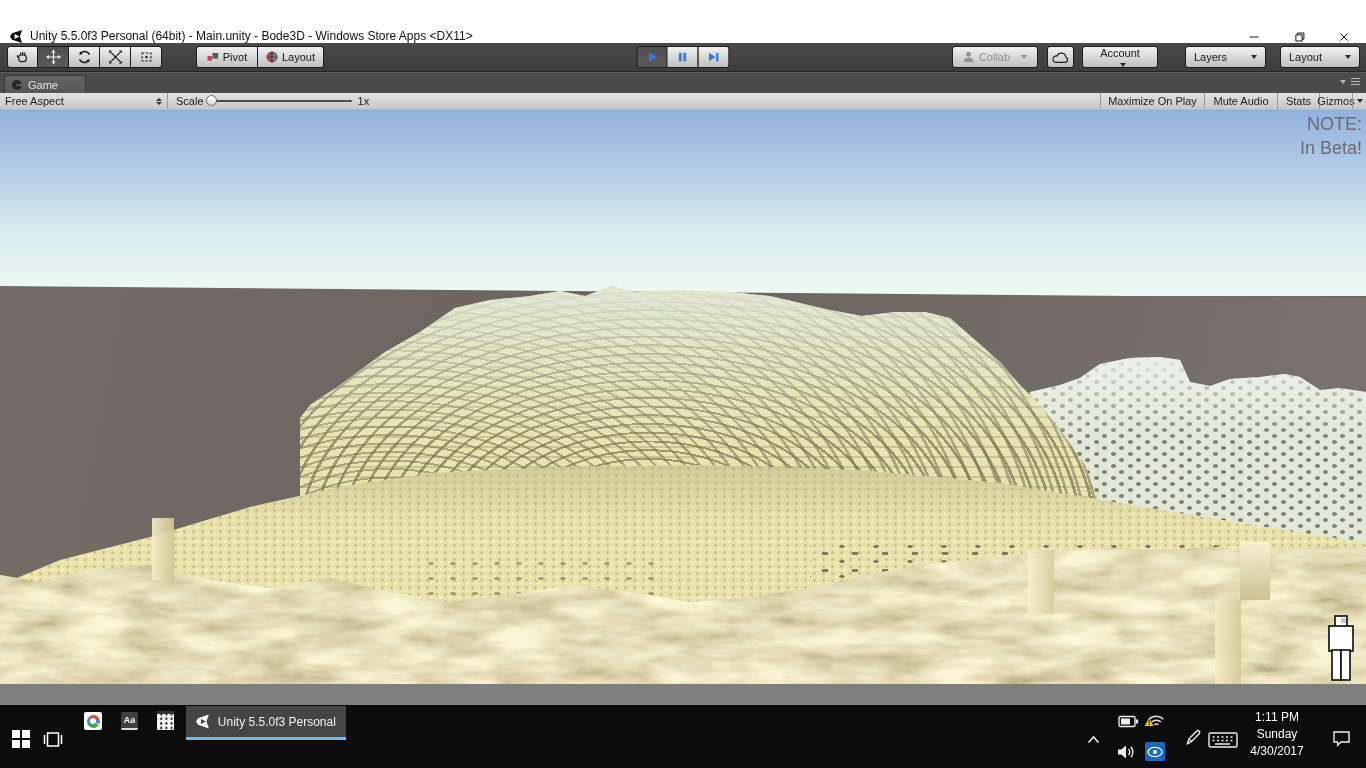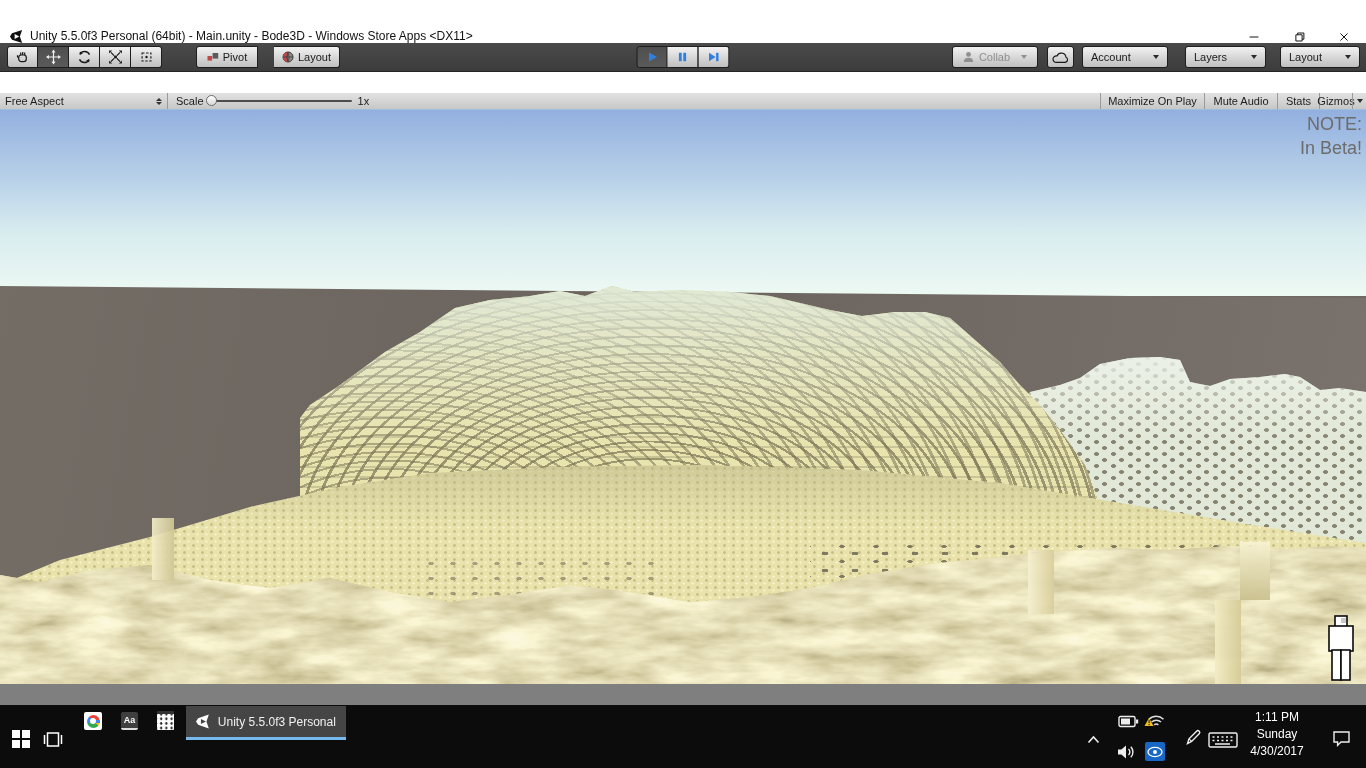--- a/index.html
+++ b/index.html
@@ -170,21 +170,21 @@
           </svg>
       </div>
       <div class="btn tool">
         <svg width="17" height="16" viewBox="0 0 16 16">
             <rect x="3.6" y="4" width="8.8" height="8" fill="none" stroke="#1a1a1a" stroke-width="1.2" stroke-dasharray="2.4 1.6"></rect>
             <circle cx="8" cy="8" r="1.2" fill="#1a1a1a"></circle>
           </svg>
       </div>
     </div>
 
-    <div class="grp" style="left:196px;gap:16px;">
+    <div class="grp" style="left:196px;">
       <div class="btn" style="width:62px;gap:4px;">
         <svg width="12" height="11" viewBox="0 0 12 11">
             <rect x="0.5" y="4" width="4.6" height="4.6" fill="#c04848"></rect>
             <rect x="5.6" y="1" width="5.6" height="5.6" fill="#5a5a5a"></rect>
           </svg>
         <span>Pivot</span>
       </div>
       <div class="btn" style="width:66px;gap:4px;">
         <svg width="12" height="12" viewBox="0 0 12 12">
             <circle cx="6" cy="6" r="5" fill="#8a8a8a" stroke="#3a3a3a"></circle>
@@ -226,39 +226,57 @@
       </div>
     </div>
     <div class="grp" style="left:1047px;">
       <div class="btn only" style="width:27px;">
         <svg width="17" height="13" viewBox="0 0 17 13">
             <path d="M4.4 11.4 a3.3 3.3 0 1 1 .7-6.5 A4.6 4.6 0 0 1 13.9 6 a2.9 2.9 0 0 1 -.5 5.4 Z" fill="none" stroke="#1a1a1a" stroke-width="1.2"></path>
           </svg>
       </div>
     </div>
     <div class="grp" style="left:1082px;">
-      <div class="btn only" style="width:86px;justify-content:space-between;padding:0 8px;">
+      <div class="btn only" style="width:76px;justify-content:space-between;padding:0 8px;flex-direction:column;">
         <span>Account</span>
           <span class="caret"></span>
       </div>
     </div>
     <div class="grp" style="left:1185px;">
       <div class="btn only" style="width:81px;justify-content:space-between;padding:0 8px;">
         <span>Layers</span>
           <span class="caret"></span>
       </div>
     </div>
     <div class="grp" style="left:1280px;">
       <div class="btn only" style="width:80px;justify-content:space-between;padding:0 8px;">
         <span>Layout</span>
           <span class="caret"></span>
       </div>
     </div>
   </div>
 
+  <div class="abs tabstrip">
+    <div class="tab">
+      <svg width="12" height="12" viewBox="0 0 12 12">
+          <circle cx="6" cy="6" r="5" fill="#262626"></circle>
+          <path d="M6 6 L12 3.4 L12 8.6 Z" fill="#5c5c5c"></path>
+          <circle cx="6" cy="6" r="1.1" fill="#5c5c5c"></circle>
+        </svg>
+      <span>Game</span>
+    </div>
+    <div class="strip-icons">
+      <span class="caret" style="border-top-color:#b5b5b5;margin-left:0;"></span>
+      <span class="hamb">
+          <i></i>
+          <i></i>
+          <i></i>
+        </span>
+    </div>
+  </div>
 
   <div class="abs ctrlbar">
     <div class="aspect">
       <span class="lbl">Free Aspect</span>
       <span class="updown">
           <i class="u"></i>
           <i class="d"></i>
         </span>
     </div>
     <div class="scale-wrap">

